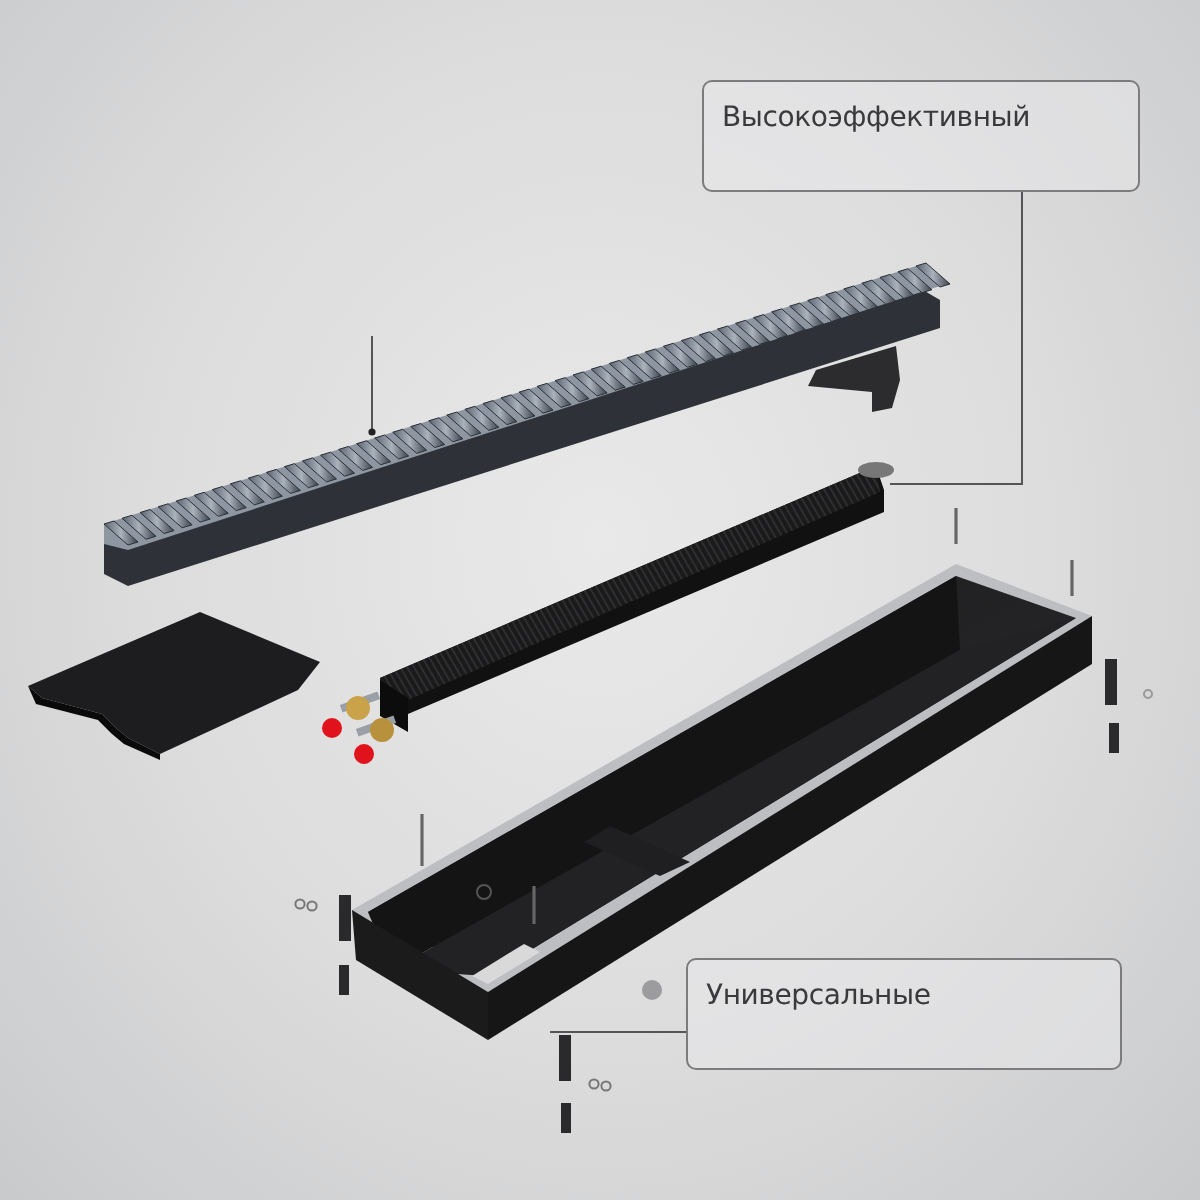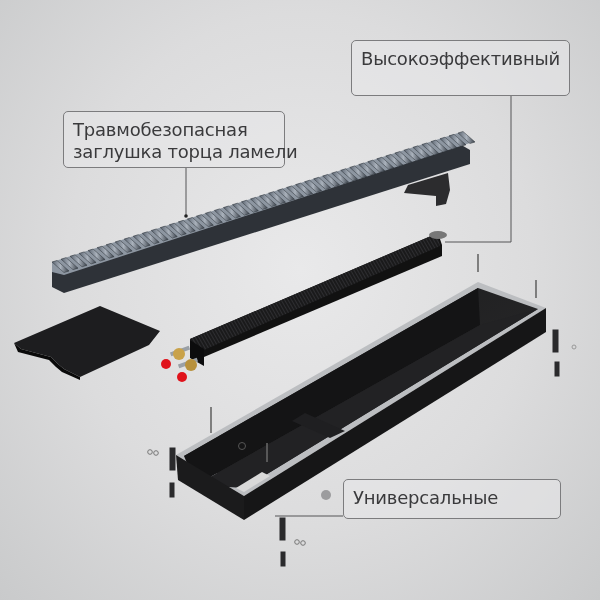--- a/index.html
+++ b/index.html
@@ -9,30 +9,30 @@
     font-family: "DejaVu Sans", sans-serif;
   }
   .stage { position: absolute; inset: 0; }
   svg.art { position: absolute; left: 0; top: 0; width: 600px; height: 600px; }
   .callout {
     position: absolute;
     border: 1px solid #7c7c7e;
     border-radius: 5px;
     background: rgba(232,232,233,0.55);
     color: #3a3a3c;
-    font-size: 18px;
+    font-size: 14px;
     line-height: 22px;
     padding: 7px 8px 8px 9px;
     box-sizing: border-box;
     letter-spacing: -0.2px;
   }
   .callout span { display: block; white-space: nowrap; }
   #callout-exchanger { left: 351px; top: 40px; width: 219px; height: 56px; }
   #callout-endcap { left: 63px; top: 111px; width: 222px; height: 57px; }
-  #callout-holes { left: 343px; top: 479px; width: 218px; height: 40px; }
+  #callout-holes { left: 343px; top: 479px; width: 218px; height: 56px; }
 </style>
 </head>
 <body>
 
 <div class="stage">
 
   <svg class="art" viewBox="0 0 600 600">
     <defs>
       <linearGradient id="slatGrad" x1="0" y1="0" x2="1" y2="0">
         <stop offset="0" stop-color="#5b6470"></stop>
@@ -169,21 +169,17 @@
       <polyline points="186,168 186,216"></polyline>
       <polyline points="343,516 275,516"></polyline>
     </g>
     <circle cx="186" cy="216" r="1.8" fill="#222"></circle>
   </svg>
 
   <div id="callout-exchanger" class="callout">
     <span>Высокоэффективный</span>
   </div>
 
-  <div id="callout-endcap" class="callout">
-    <span>Травмобезопасная</span>
-    <span>заглушка торца ламели</span>
-  </div>
 
   <div id="callout-holes" class="callout">
     <span>Универсальные</span>
   </div>
 </div>
 
 </body></html>

